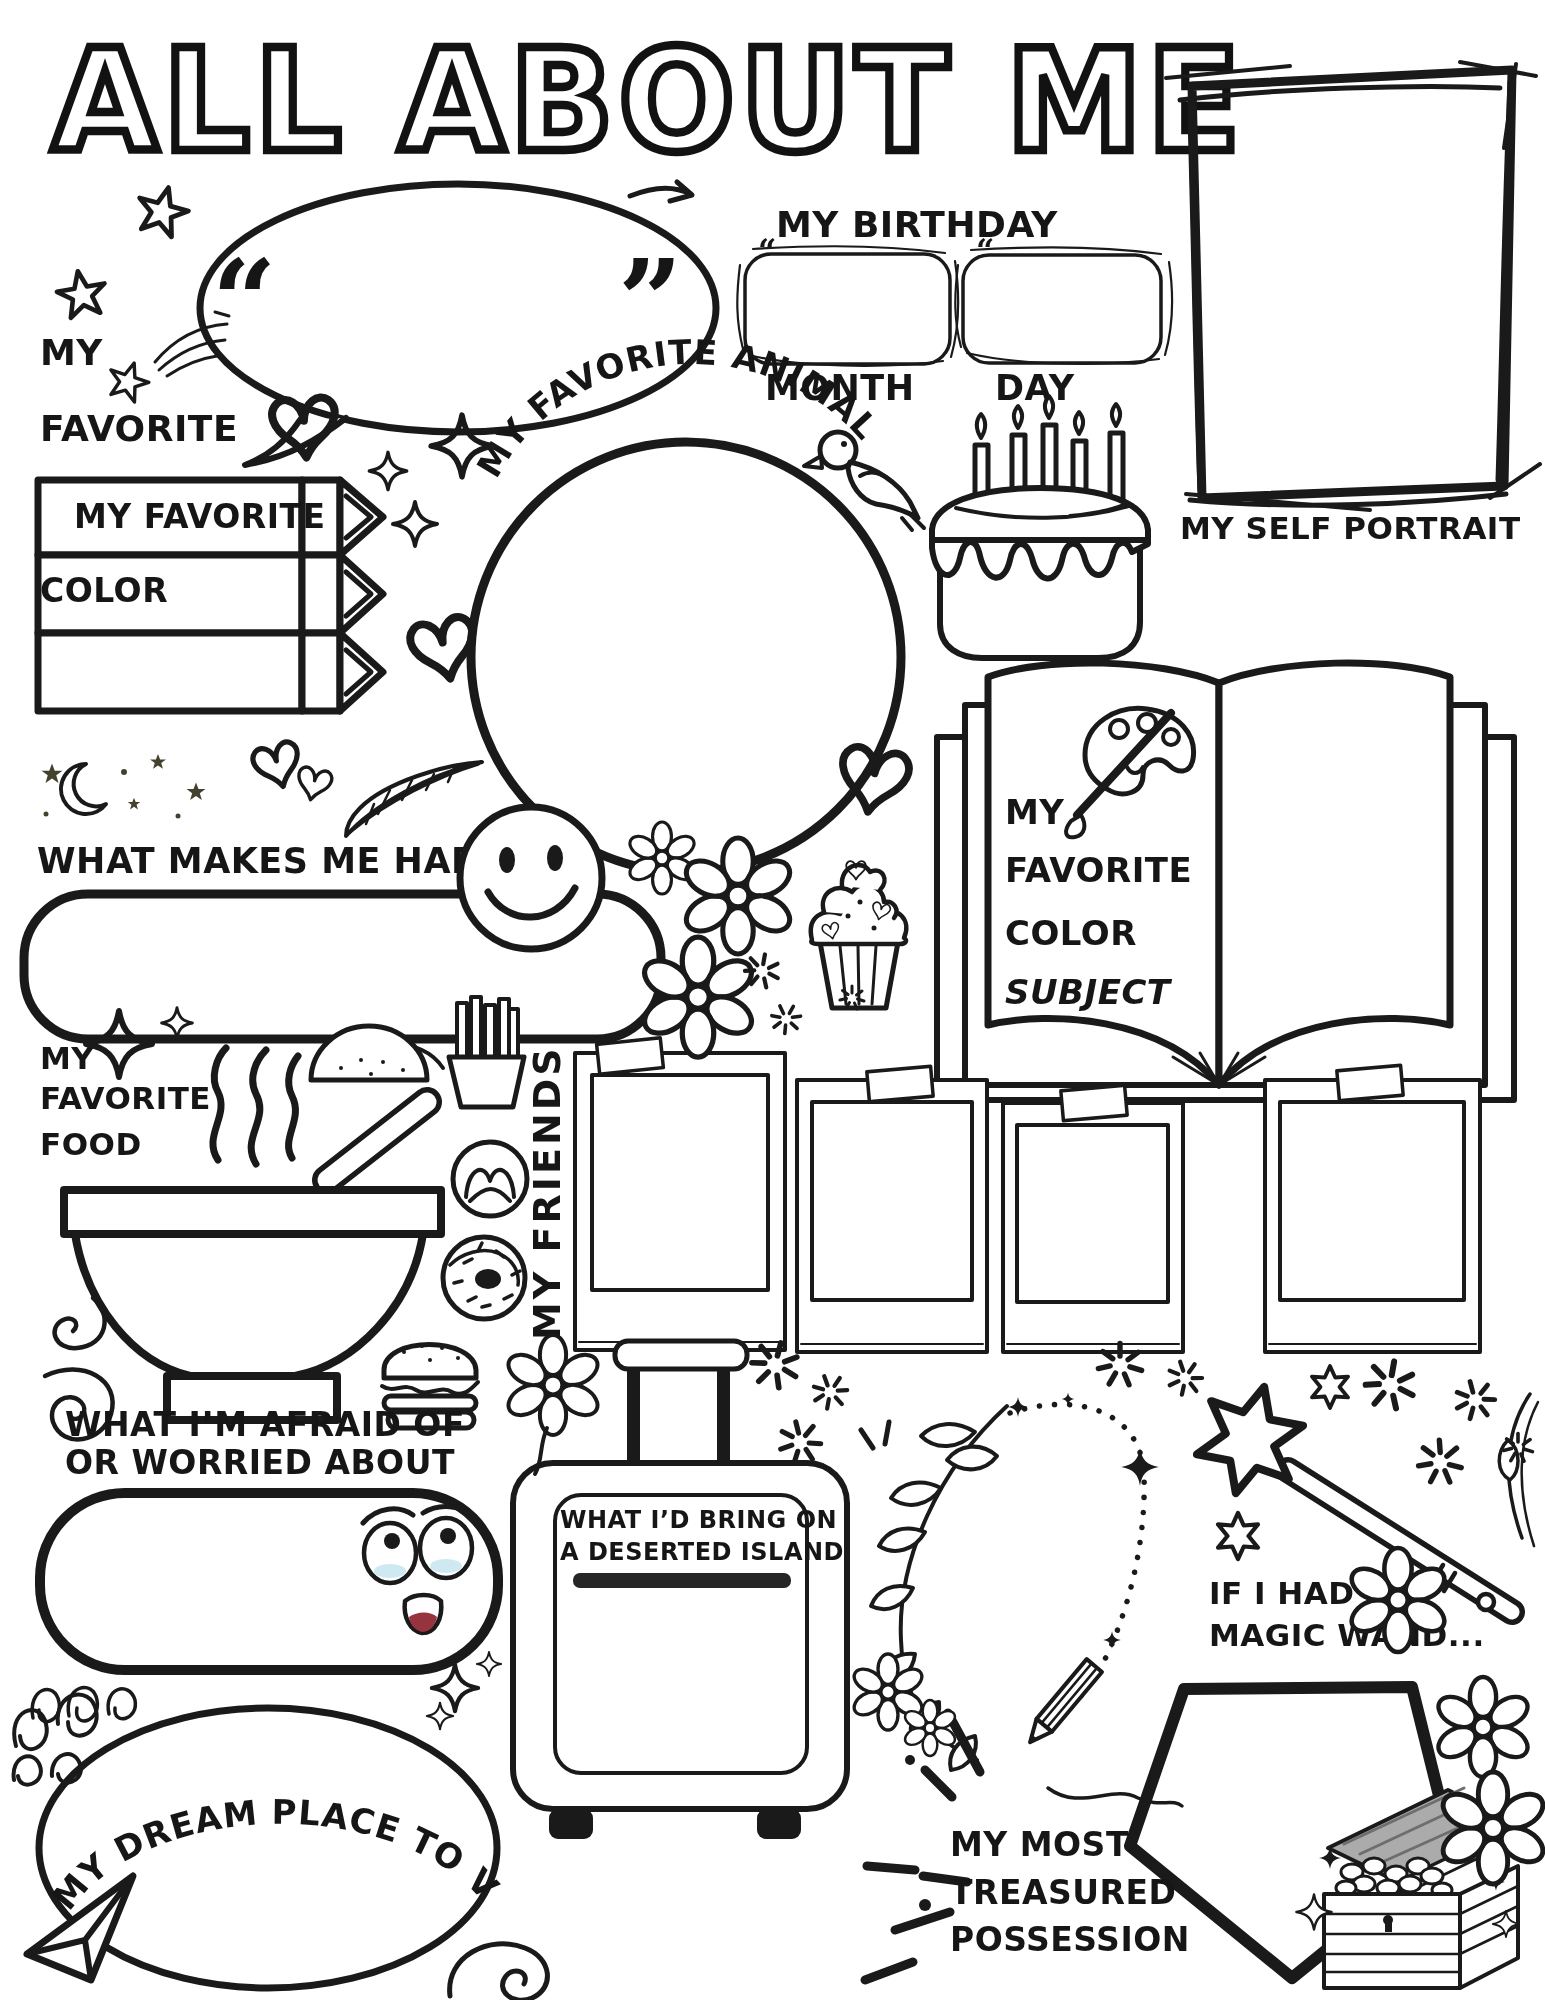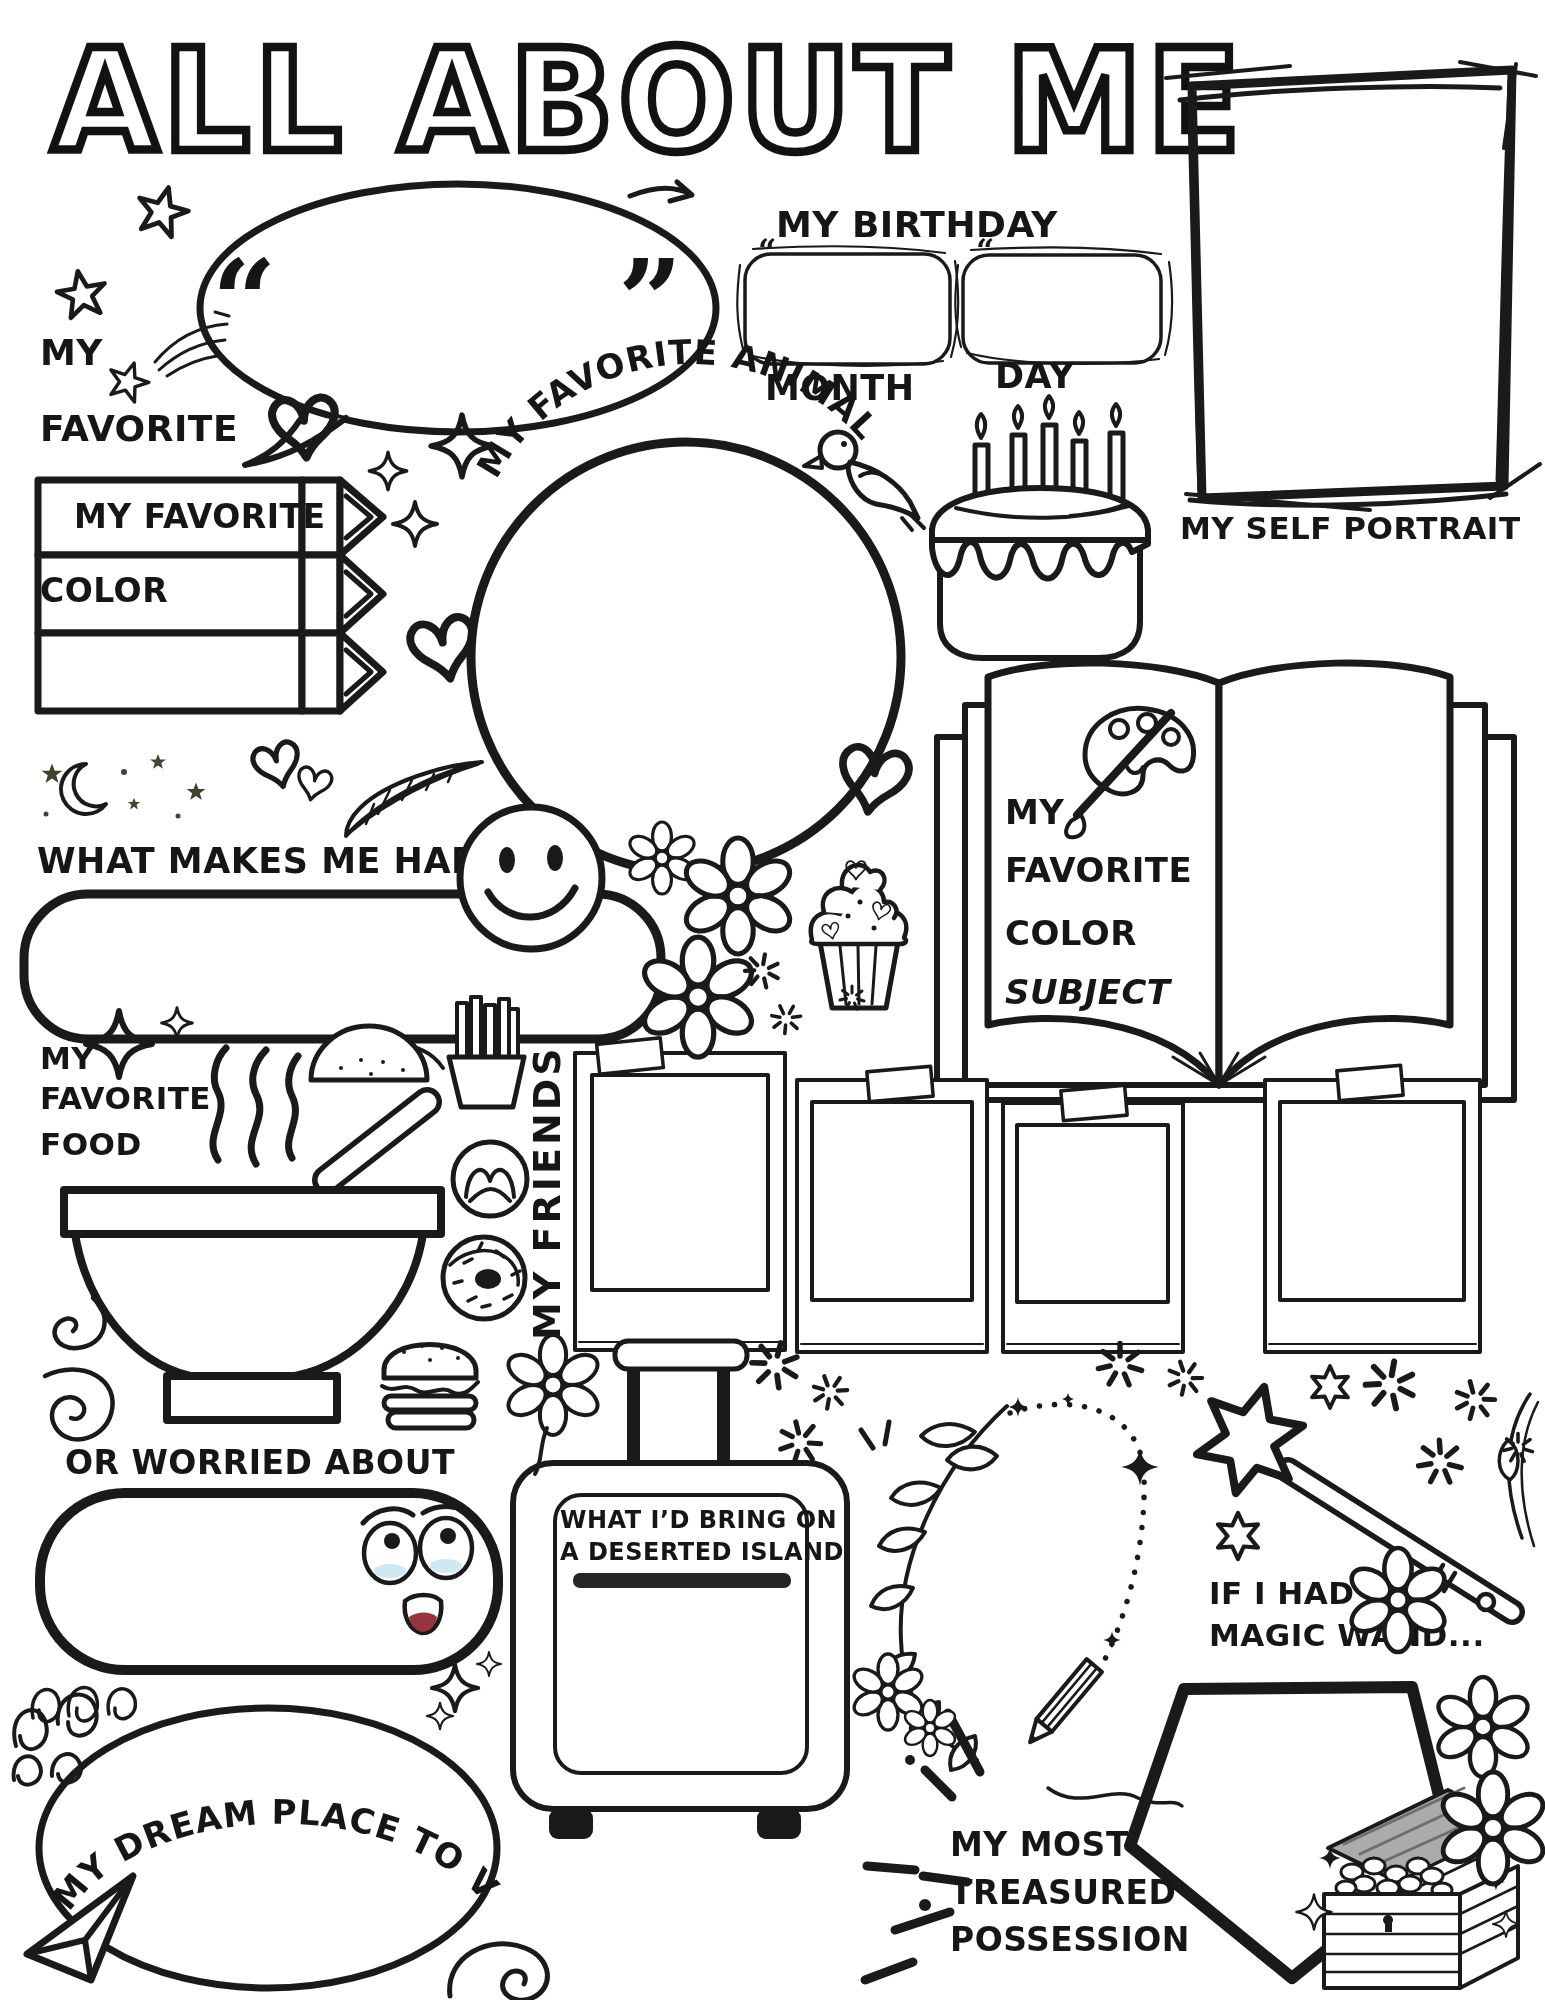--- a/index.html
+++ b/index.html
@@ -79,21 +79,21 @@
       <path class="ln" stroke-width="2.2" d="M18,4 C80,0 150,0 210,8 M208,116 C150,124 60,122 14,110 M5,20 C1,52 1,76 8,104 M220,16 C225,50 224,84 216,112"></path>
     </g>
     <g>
       <rect class="ln" stroke-width="3.5" x="228" y="10" width="198" height="108" rx="26"></rect>
       <path class="ln" stroke-width="2.2" d="M236,5 C300,1 368,1 426,9 M424,114 C366,122 282,120 232,108 M223,20 C219,52 219,76 226,102 M434,17 C439,50 438,82 430,110"></path>
     </g>
   </svg>
   <span class="serifq" style="left:758px;top:240px;font-size:32px;">“</span>
   <span class="serifq" style="left:976px;top:240px;font-size:32px;">“</span>
   <div class="t ctr" style="left:765px;top:370px;width:200px;font-size:35px;">MONTH</div>
-  <div class="t ctr" style="left:995px;top:358px;width:130px;font-size:35px;">DAY</div>
+  <div class="t ctr" style="left:995px;top:370px;width:130px;font-size:35px;">DAY</div>
 
   <svg style="left:35px;top:476px;" width="365" height="242">
     <g>
       <rect class="fw" stroke-width="7" x="3" y="4" width="264" height="75"></rect>
       <rect class="fw" stroke-width="7" x="267" y="4" width="38" height="75"></rect>
       <path class="fw" stroke-width="7" d="M305,4 L348,41 L305,79 Z"></path>
       <path class="ln" stroke-width="5" d="M311,20 L336,41 L311,62"></path>
     </g>
     <g>
       <rect class="fw" stroke-width="7" x="3" y="79" width="264" height="78"></rect>
@@ -301,20 +301,21 @@
       <rect class="fw" stroke-width="3.5" x="497" y="53" width="64" height="30" transform="rotate(-5 529 68)"></rect>
     </g>
     <g>
       <rect class="fw" stroke-width="4" x="700" y="45" width="215" height="272"></rect>
       <rect class="ln" stroke-width="4" x="715" y="67" width="184" height="198"></rect>
       <path class="ln" stroke-width="2" d="M704,309 L911,309"></path>
       <rect class="fw" stroke-width="3.5" x="773" y="33" width="64" height="30" transform="rotate(-5 805 48)"></rect>
     </g>
   </svg>
 
+  <div class="t ctr" style="left:65px;top:1408px;width:410px;font-size:33px;">WHAT I’M AFRAID OF</div>
   <div class="t ctr" style="left:65px;top:1446px;width:410px;font-size:33px;">OR WORRIED ABOUT</div>
   <svg style="left:28px;top:1482px;" width="485" height="200">
     <rect class="fw" stroke-width="10" x="12" y="11" width="458" height="177" rx="85"></rect>
   </svg>
   <svg style="left:355px;top:1505px;" width="145" height="140">
     <ellipse class="fw" stroke-width="4.5" cx="35" cy="48" rx="26" ry="30"></ellipse>
     <ellipse class="fw" stroke-width="4.5" cx="91" cy="43" rx="26" ry="30"></ellipse>
     <path class="ln" stroke-width="2" d="M10,58 A27,31 0 0 0 60,60 M66,53 A27,31 0 0 0 116,55"></path>
     <ellipse cx="35" cy="66" rx="16" ry="7" fill="#cfe9f2"></ellipse>
     <ellipse cx="91" cy="61" rx="16" ry="7" fill="#cfe9f2"></ellipse>

